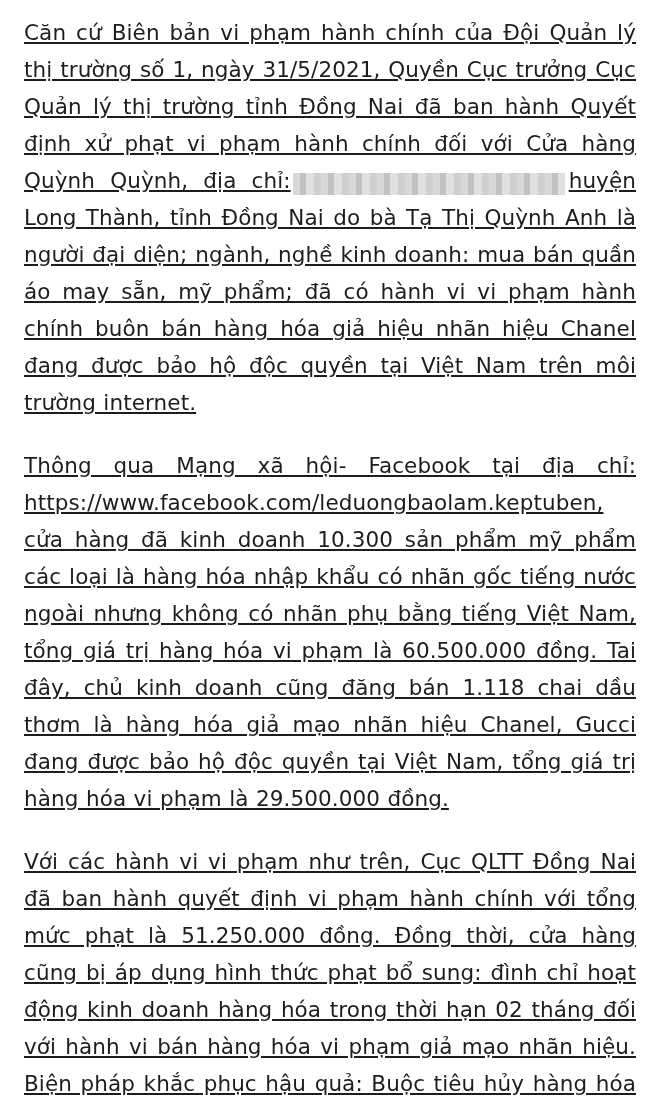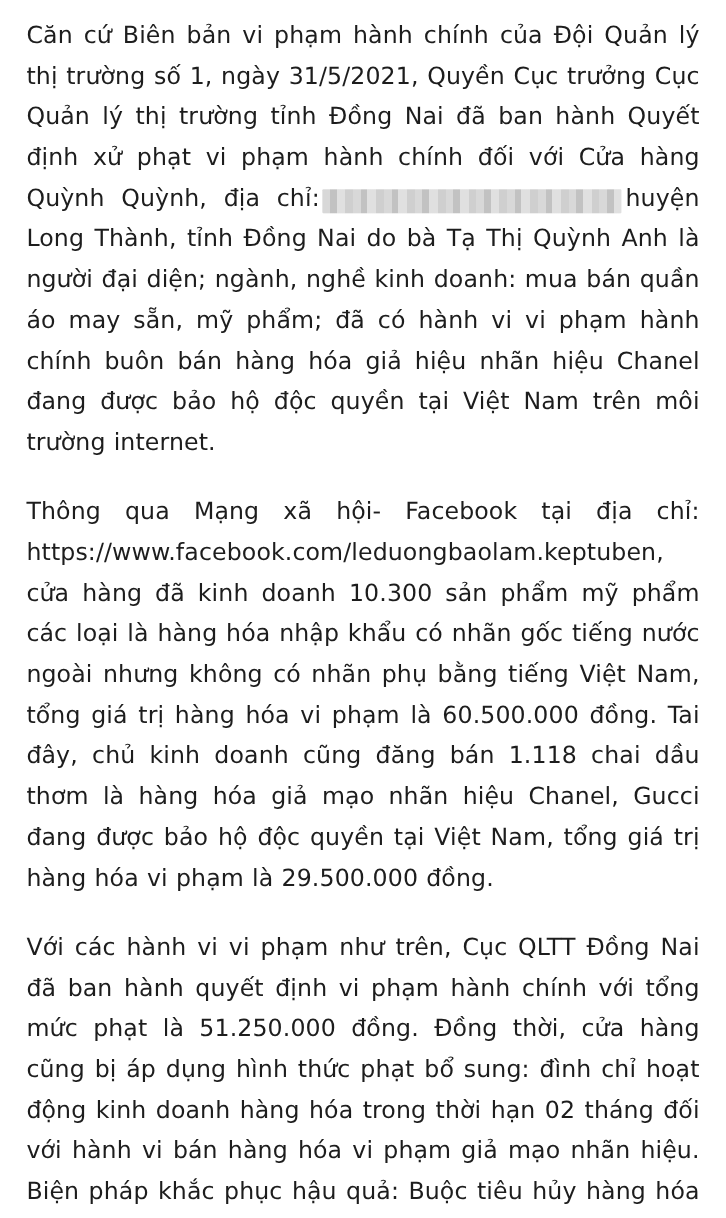--- a/index.html
+++ b/index.html
@@ -23,20 +23,21 @@
   }
   .para {
     font-size: 21.5px;
     line-height: 37px;
     text-align: justify;
     text-justify: inter-word;
     margin: 0 0 26px 0;
     color: #1d1d1d;
     letter-spacing: 0.1px;
     word-spacing: 0.5px;
+    text-decoration: underline;
   }
   .para:last-of-type {
     margin-bottom: 0;
   }
   .redacted {
     display: inline-block;
     vertical-align: middle;
     width: 272px;
     height: 22px;
     margin: 0 4px -3px 2px;

